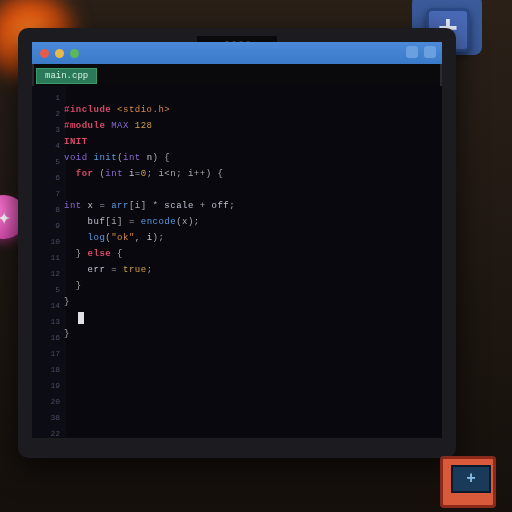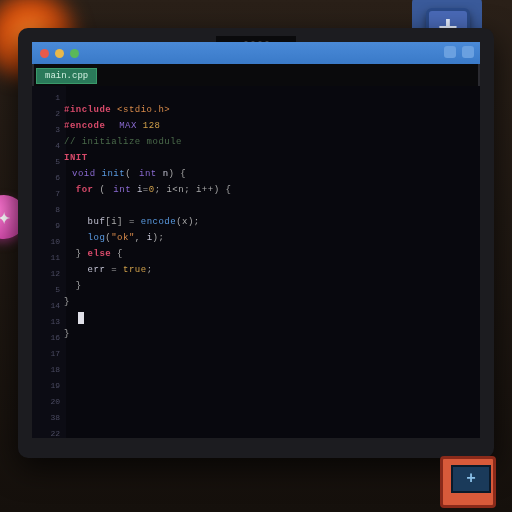--- a/index.html
+++ b/index.html
@@ -46,21 +46,21 @@
     width: 44px; height: 44px;
     background: radial-gradient(circle at 35% 35%, #ff7ad4, #c83aa0);
     border-radius: 50%;
     display: flex; align-items: center; justify-content: center;
     color: #fff; font-size: 22px; font-weight: bold;
     box-shadow: 0 4px 10px rgba(200,58,160,0.5);
   }
   .monitor {
     position: absolute;
     left: 18px; top: 28px;
-    width: 476px; height: 430px;
+    width: 438px; height: 430px;
     background: #0a0a0c;
     border: 14px solid #1c1c20;
     border-bottom-width: 20px;
     border-radius: 10px;
     box-shadow: 0 10px 30px rgba(0,0,0,0.7), inset 0 0 0 2px #2a2a30;
   }
   .notch {
     position: absolute;
     left: 50%; top: -6px;
     transform: translateX(-50%);
@@ -132,21 +132,21 @@
     left: 32px; top: 4px; right: 4px;
     font-size: 9px;
     line-height: 16px;
     margin-top: 12px;
   }
   .line { height: 16px; white-space: pre; letter-spacing: 0.5px; }
   .kw { color: #d84a6a; font-weight: bold; }
   .fn { color: #5a9ae0; }
   .str { color: #d88a4a; }
   .cm { color: #4a6a4a; }
-  .ty { color: #8a6ad0; padding-left: 8px; }
+  .ty { color: #8a6ad0; }
   .op { color: #aaa; }
   .num { color: #d0a04a; text-align: right; }
   .vr { color: #c0c0d0; }
   .wh { color: #e0e0e8; }
   .cursor {
     display: inline-block;
     width: 6px; height: 12px;
     background: #e0e0e8;
     vertical-align: middle;
     margin-left: 2px;
@@ -222,26 +222,26 @@
         <div class="ln">17</div>
         <div class="ln">18</div>
         <div class="ln">19</div>
         <div class="ln">20</div>
         <div class="ln">38</div>
         <div class="ln">22</div>
       </div>
 
       <div class="code">
         <div class="line"><span class="kw">#include</span><span class="str"> &lt;stdio.h&gt;</span></div>
-        <div class="line"><span class="kw">#encode</span><span class="ty"> MAX</span><span class="num"> 128</span></div>
-        <div class="line"><span class="cm">// </span><span class="cm">initialize module</span></div>
+        <div class="line"><span class="kw">#module</span><span class="ty"> MAX</span><span class="num"> 128</span></div>
         <div class="line"><span class="kw">INIT</span></div>
         <div class="line"><span class="ty">void</span><span class="fn"> init</span><span class="op">(</span><span class="ty">int</span><span class="vr"> n</span><span class="op">) {</span></div>
         <div class="line"><span class="kw">  for</span><span class="op"> (</span><span class="ty">int</span><span class="vr"> i</span><span class="op">=</span><span class="num">0</span><span class="op">; i&lt;n; i++) {</span></div>
         <div class="line"></div>
+        <div class="line"><span class="ty">int</span><span class="vr"> x </span><span class="op">=</span><span class="fn"> arr</span><span class="op">[i]</span><span class="op"> * </span><span class="vr">scale</span><span class="op"> + </span><span class="vr">off</span><span class="op">;</span></div>
         <div class="line"><span class="vr">    buf</span><span class="op">[i] </span><span class="op">=</span><span class="fn"> encode</span><span class="op">(x);</span></div>
         <div class="line"><span class="wh">    </span><span class="fn">log</span><span class="op">(</span><span class="str">"ok"</span><span class="op">, </span><span class="vr">i</span><span class="op">);</span></div>
         <div class="line"><span class="op">  } </span><span class="kw">else</span><span class="op"> {</span></div>
         <div class="line"><span class="wh">    </span><span class="vr">err</span><span class="op"> = </span><span class="num">true</span><span class="op">;</span></div>
         <div class="line"><span class="op">  }</span></div>
         <div class="line"><span class="op">}</span></div>
         <div class="line"><span class="wh">  </span><span class="cursor"></span></div>
         <div class="line"><span class="op">}</span></div>
       </div>
     </div>

